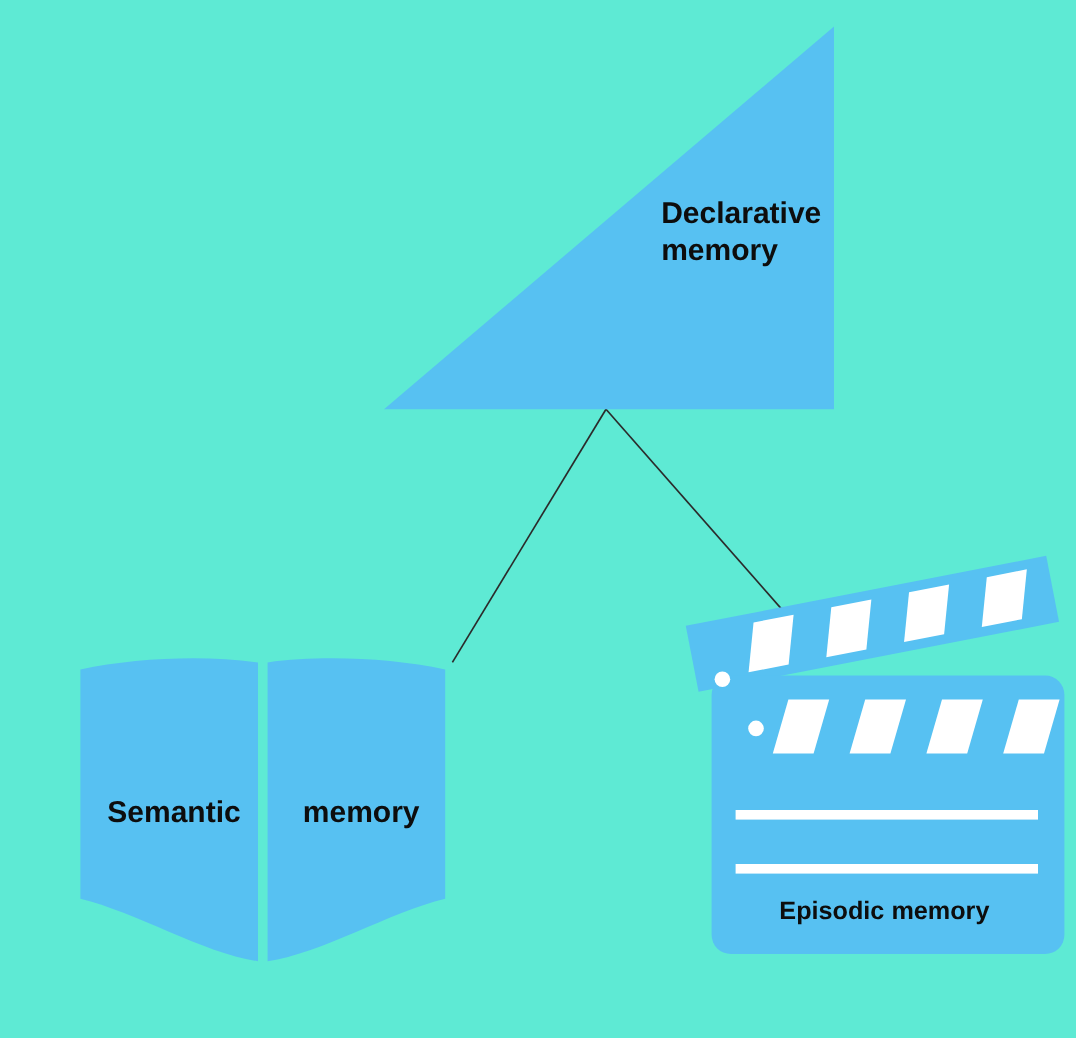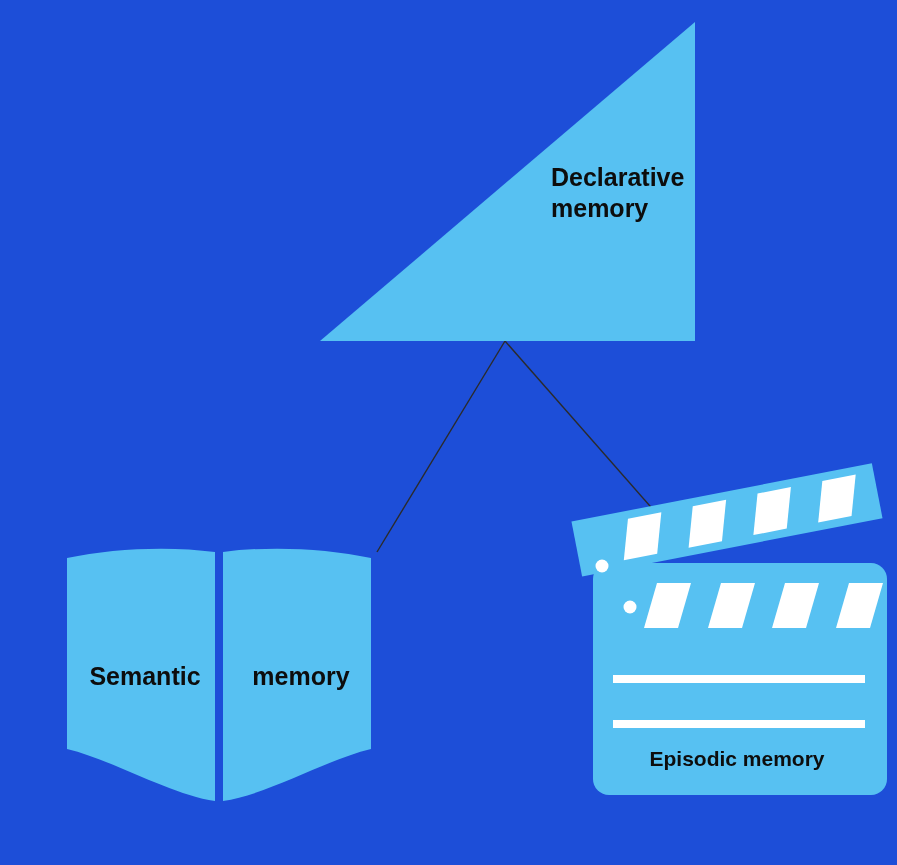--- a/index.html
+++ b/index.html
@@ -1,16 +1,16 @@
 <!DOCTYPE html>
 <html><head>
 <meta charset="utf-8">
 <style>
   html,body{margin:0;padding:0;background:#ffffff;}
-  .canvas{position:relative;width:897px;height:865px;background:#1d4ed8;overflow:hidden;}
+  .canvas{position:relative;width:897px;height:865px;background:#5eead4;overflow:hidden;}
   svg{display:block;}
   .connector{stroke-width:1.4;fill:none;}
   .label{font-family:"Liberation Sans","DejaVu Sans",sans-serif;font-weight:700;fill:#0d0d0d;}
   .lbl-lg{font-size:25px;}
   .lbl-md{font-size:21px;}
   .stripe{fill:#ffffff;}
   .dot{fill:#ffffff;}
   .board-line{fill:#ffffff;}
 </style>
 </head>

